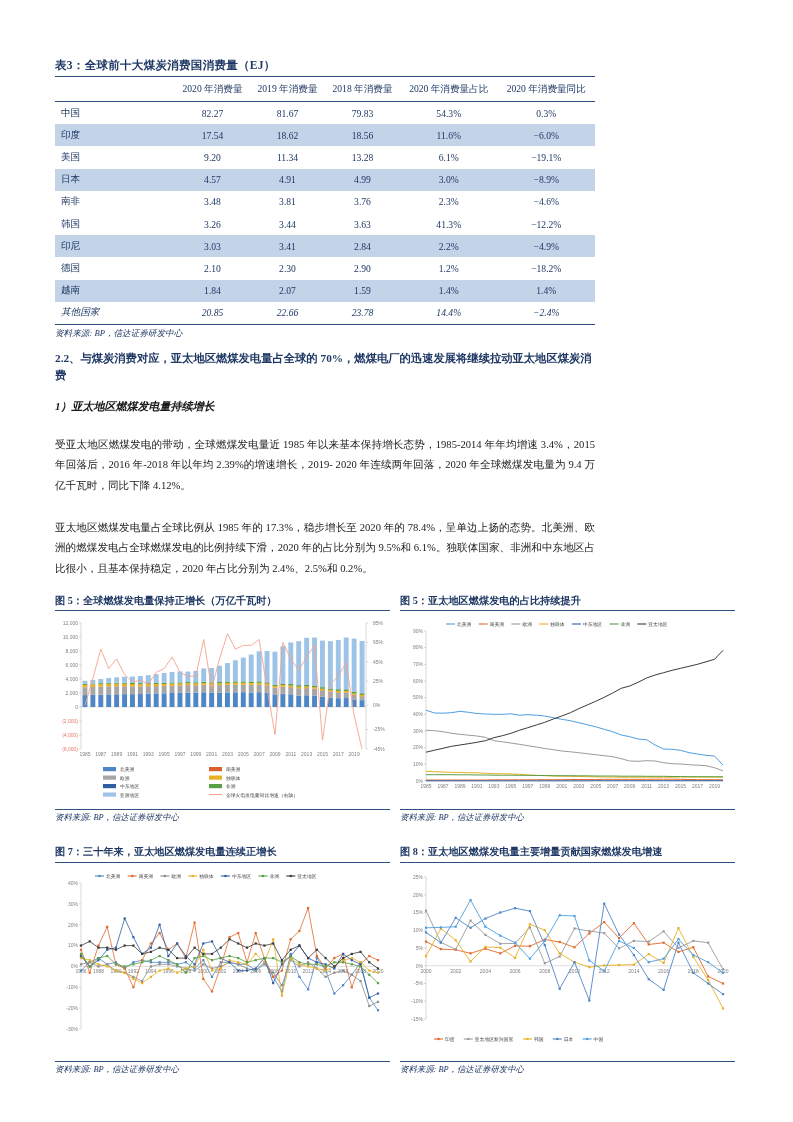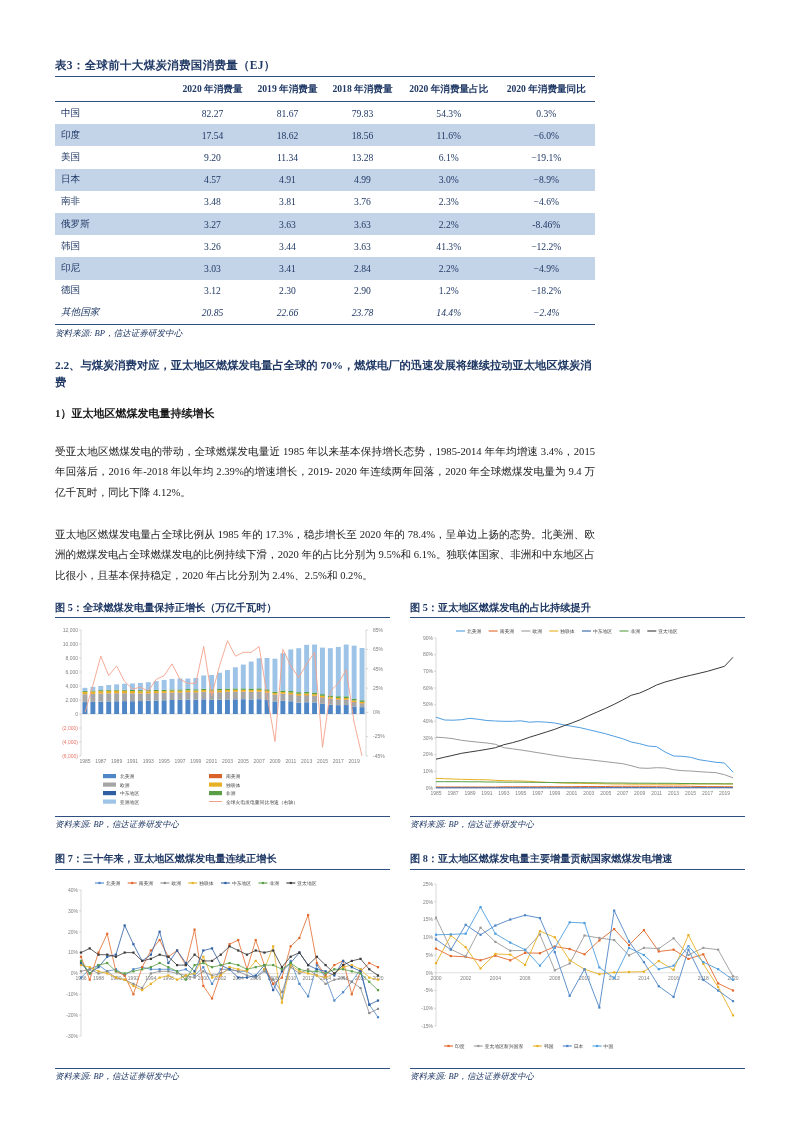--- a/index.html
+++ b/index.html
@@ -16,49 +16,50 @@
 
   
   .tbl-title {
     font-size: 11.5px; font-weight: bold; color:#1f3864;
     font-family: "Liberation Serif", serif;
     letter-spacing: .3px; padding-bottom:3px;
   }
   .tbl-title-rule { border-bottom: 1.6px solid #2e4f7f; margin-bottom: 0px; }
   table.data { width:100%; border-collapse: collapse; font-size:10px; color:#1f3864; }
   table.data th {
-    font-weight: bold; color:#1f3864; text-align:center;
+    font-weight: normal; color:#1f3864; text-align:center;
     padding: 6px 2px 5px 2px; font-size:9.6px;
   }
   table.data thead tr { border-bottom: 1.4px solid #2e4f7f; }
   table.data td { padding: 4.6px 2px; text-align:center; font-size:9.6px; }
   table.data td.name { text-align:left; padding-left: 6px; width: 120px; }
   table.data tr.alt { background:#c3d3e8; }
   table.data tr.last td { border-bottom: 1.4px solid #2e4f7f; font-style: italic; }
   .src-note {
     font-size: 8.6px; font-style: italic; color:#1f3864;
     font-family:"Liberation Serif", serif; padding-top: 3px;
   }
 
   
   h2.sec {
     font-size: 11.3px; font-weight:bold; color:#1f3864;
-    margin: 17px 0 0 0; line-height:1.5;
+    margin: 10px 0 0 0; line-height:1.5;
   }
   h3.sub {
     font-size: 11px; font-weight:bold; color:#1a1a1a;
     margin: 15px 0 0 0;
+    font-style: italic;
   }
   p.body {
     font-size: 10.6px; line-height: 1.95; margin: 21px 0 0 0;
     text-align: justify; color:#1a1a1a;
   }
 
   
-  .fig-grid { display:flex; gap: 20px; margin-top: 14px; justify-content: space-between; }
+  .fig-grid { display:flex; gap: 10px; margin-top: 14px; justify-content: space-between; }
   .fig { width: 335px; }
   .fig-title {
     font-size: 10.2px; font-weight:bold; color:#1f3864;
     padding-bottom: 2.5px; border-bottom: 1.4px solid #2e4f7f;
     margin-bottom: 4px; white-space: nowrap; overflow:hidden;
   }
   .fig-body { height: 192px; position:relative; }
   .fig-foot {
     font-size: 8.4px; font-style:italic; color:#1f3864;
     border-top: 1.1px solid #2e4f7f; padding-top: 2px; margin-top: 2px;
@@ -122,51 +123,51 @@
             <td>−8.9%</td>
           </tr>
         <tr>
             <td class="name">南非</td>
             <td>3.48</td>
             <td>3.81</td>
             <td>3.76</td>
             <td>2.3%</td>
             <td>−4.6%</td>
           </tr>
-        <tr class="alt">
-            <td class="name">俄罗斯</td>
-            <td>3.27</td>
-            <td>3.63</td>
-            <td>3.63</td>
-            <td>2.2%</td>
-            <td>-8.46%</td>
-          </tr>
         <tr>
             <td class="name">韩国</td>
             <td>3.26</td>
             <td>3.44</td>
             <td>3.63</td>
             <td>41.3%</td>
             <td>−12.2%</td>
           </tr>
         <tr class="alt">
             <td class="name">印尼</td>
             <td>3.03</td>
             <td>3.41</td>
             <td>2.84</td>
             <td>2.2%</td>
             <td>−4.9%</td>
           </tr>
         <tr>
             <td class="name">德国</td>
-            <td>3.12</td>
+            <td>2.10</td>
             <td>2.30</td>
             <td>2.90</td>
             <td>1.2%</td>
             <td>−18.2%</td>
+          </tr>
+        <tr class="alt">
+            <td class="name">越南</td>
+            <td>1.84</td>
+            <td>2.07</td>
+            <td>1.59</td>
+            <td>1.4%</td>
+            <td>1.4%</td>
           </tr>
         <tr class="last">
             <td class="name">其他国家</td>
             <td>20.85</td>
             <td>22.66</td>
             <td>23.78</td>
             <td>14.4%</td>
             <td>−2.4%</td>
           </tr>
       </tbody>

